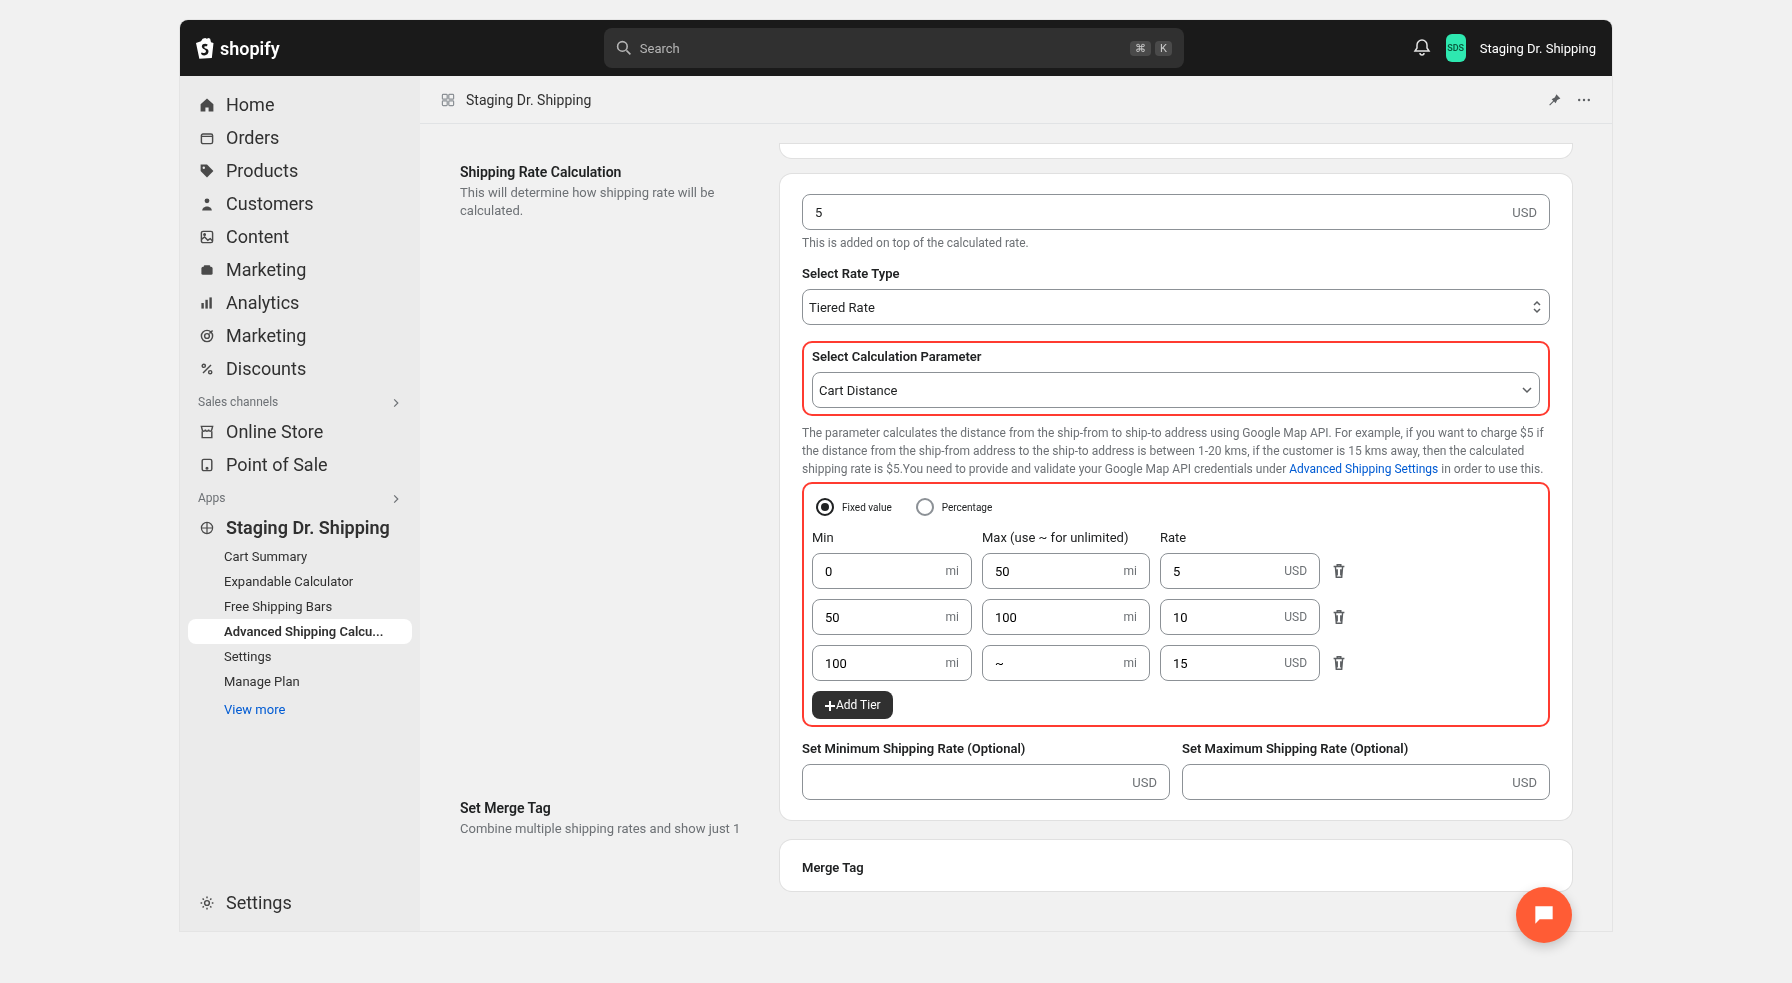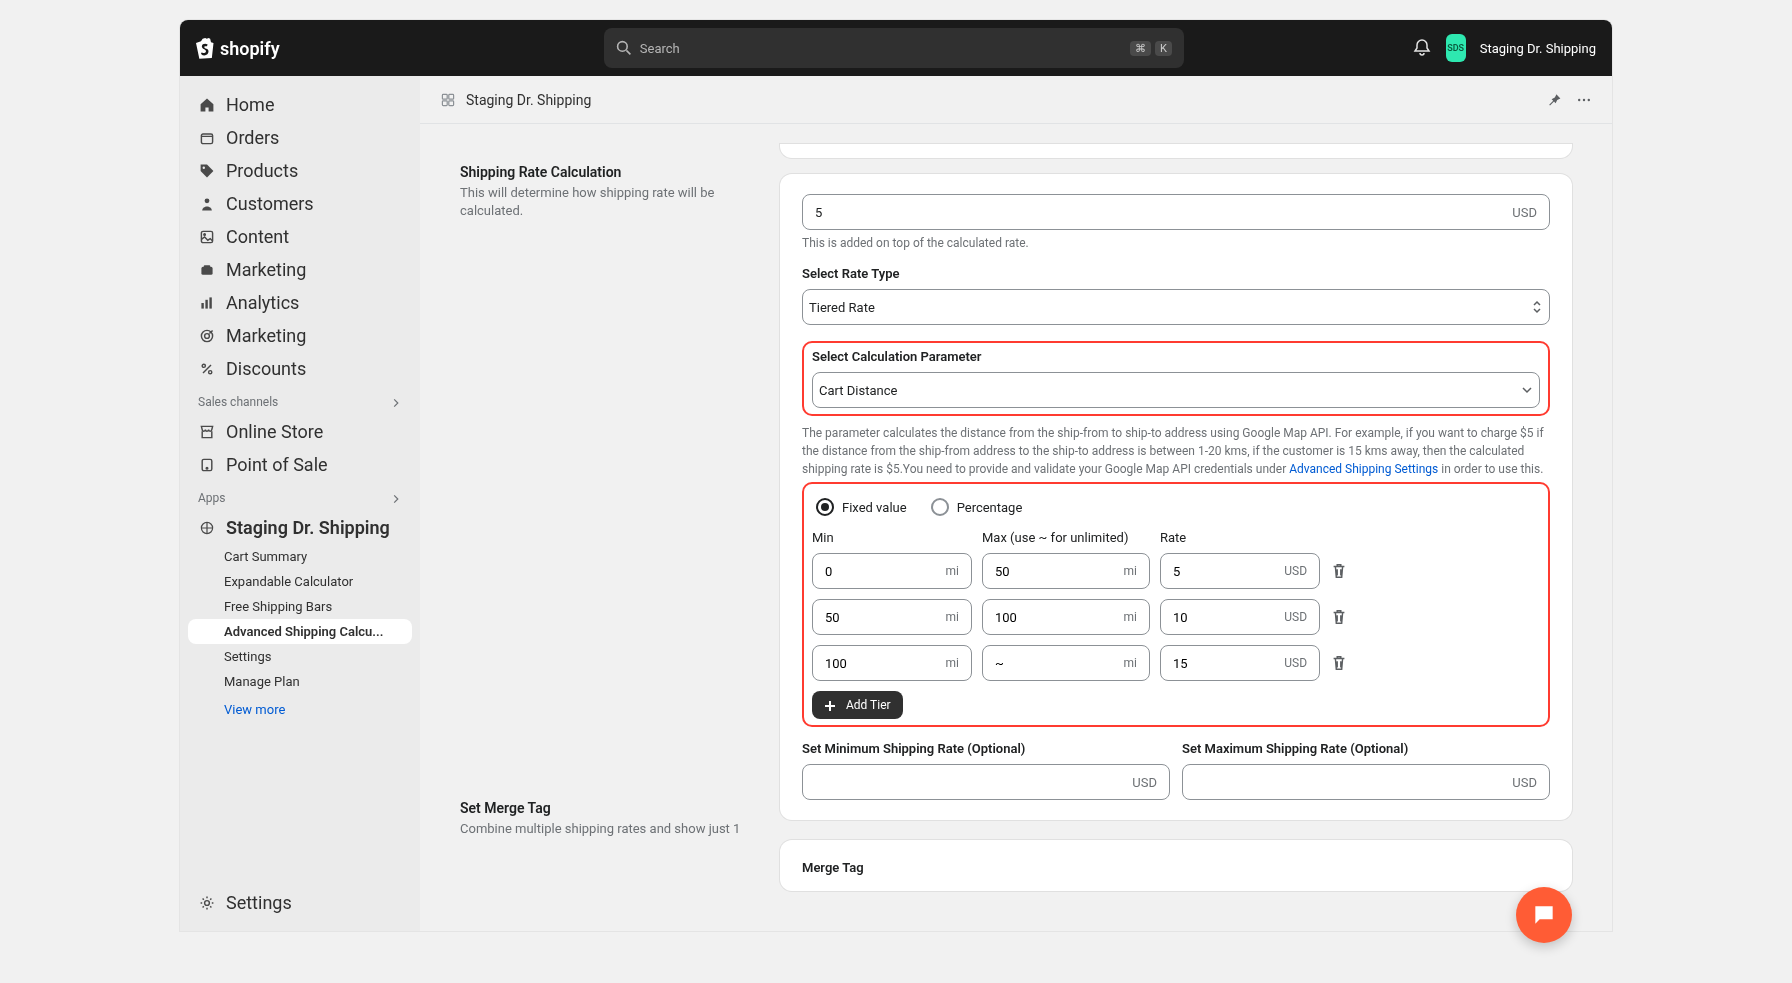--- a/index.html
+++ b/index.html
@@ -48,38 +48,38 @@
 .help-text { font-size: 12px; color: #6d7175; margin-top: 6px; margin-bottom: 16px; }
 
 .select-row { display: flex; align-items: center; justify-content: space-between; border: 1px solid #8c9196; border-radius: 8px; height: 36px; padding: 0 6px; background: #fff; font-size: 13px; color: #202223; }
 .select-icon { color: #5c5f62; }
 
 .highlight-box { border: 2px solid #ff3b30; border-radius: 10px; padding: 6px 8px; margin-bottom: 8px; }
 .help-paragraph { font-size: 12px; color: #6d7175; line-height: 1.5; margin-bottom: 4px; }
 .help-paragraph a { color: #005bd3; text-decoration: none; }
 
 .radio-row { display: flex; gap: 24px; padding: 8px 4px 14px; }
-.radio-opt { display: flex; align-items: center; gap: 8px; font-size: 13px; color: #202223; }
+.radio-opt { display: flex; align-items: center; gap: 8px; font-size: 10px; color: #202223; }
 .radio { width: 18px; height: 18px; border: 2px solid #8c9196; border-radius: 50%; display: flex; align-items: center; justify-content: center; }
 .radio.selected { border-color: #202223; }
 .radio.selected .dot { width: 8px; height: 8px; background: #202223; border-radius: 50%; }
 
 .tier-header { display: flex; gap: 10px; font-size: 13px; color: #202223; margin-bottom: 8px; }
 .tier-header .col-min { width: 160px; }
 .tier-header .col-max { width: 168px; }
 .tier-header .col-rate { width: 160px; }
 .tier-row { display: flex; gap: 10px; align-items: center; margin-bottom: 10px; }
 .tier-input { border: 1px solid #8c9196; border-radius: 8px; height: 36px; display: flex; align-items: center; padding: 0 12px; background: #fff; }
 .tier-input input { border: none; outline: none; width: 100%; font-size: 13px; background: transparent; }
 .tier-input .suffix { color: #6d7175; font-size: 12px; margin-left: 6px; }
 .tier-input.w160 { width: 160px; }
 .tier-input.w168 { width: 168px; }
 .del-icon { width: 20px; color: #5c5f62; cursor: pointer; }
 
-.add-tier-btn { background: #303030; color: #fff; border: none; border-radius: 8px; padding: 7px 12px; font-size: 12px; display: flex; align-items: flex-end; gap: 10px; cursor: pointer; }
+.add-tier-btn { background: #303030; color: #fff; border: none; border-radius: 8px; padding: 7px 12px; font-size: 12px; display: flex; align-items: flex-end; gap: 0; cursor: pointer; }
 
 .minmax-row { display: flex; gap: 12px; margin-top: 14px; }
 .minmax-col { flex: 1; }
 
 .fab { position: fixed; bottom: 40px; right: calc(50% - 716px + 40px); width: 56px; height: 56px; background: #ff5c35; border-radius: 50%; display: flex; align-items: center; justify-content: center; color: #fff; box-shadow: 0 4px 12px rgba(0,0,0,0.2); }
 
 svg { display: block; }
 </style>
 </head>
 <body>

